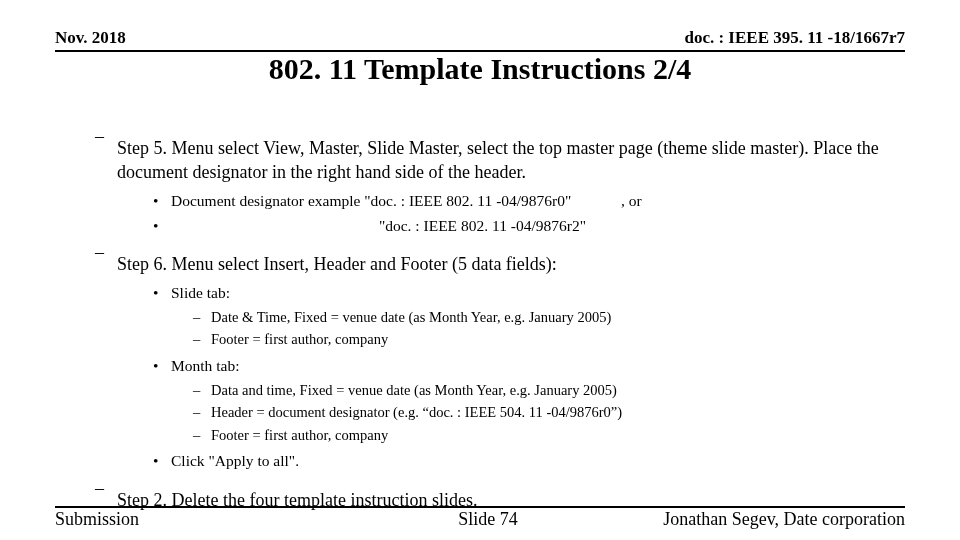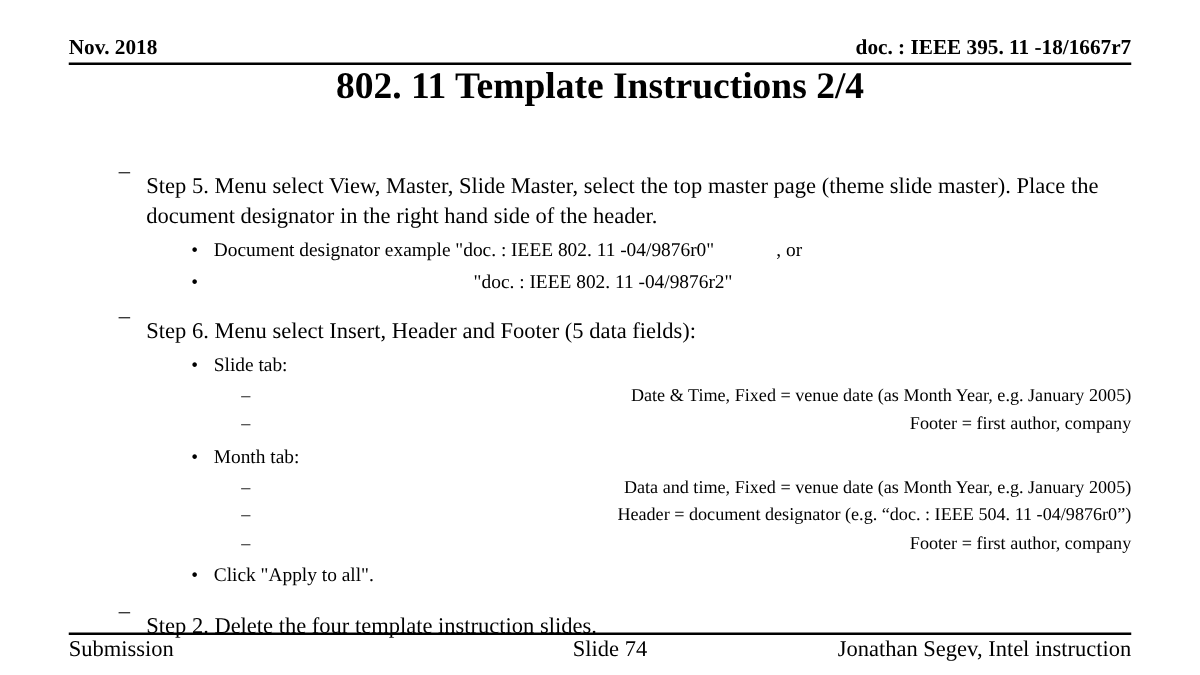--- a/index.html
+++ b/index.html
@@ -13,21 +13,21 @@
   .step .txt { flex: 1; margin-top: 12px; }
   .sub1 { padding-left: 58px; font-size: 15.5px; }
   .sub1 .row { display: flex; margin-bottom: 4px; }
   .sub1 .bul { width: 18px; flex-shrink: 0; }
   .sub1 .txt { flex: 1; }
   .designator-line { display: flex; }
   .designator-line .filler { display: inline-block; }
   .sub2 { padding-left: 98px; font-size: 14.5px; }
   .sub2 .row { display: flex; margin-bottom: 3px; }
   .sub2 .dash { width: 18px; flex-shrink: 0; }
-  .sub2 .txt { flex: 1; text-align: right; }
+  .sub2 .txt { flex: 1; }
   .footer-row { position: absolute; left: 55px; right: 55px; bottom: 10px; border-top: 2px solid #000; display: flex; justify-content: space-between; font-size: 18px; padding-top: 1px; }
   .footer-row .center { position: absolute; left: 16px; right: 0; text-align: center; }
   .footer-row .left, .footer-row .right { position: relative; z-index: 1; }
 </style>
 </head>
 <body>
 
 <div class="slide">
 
   <div class="header-row">
@@ -115,16 +115,16 @@
     <div class="step">
       <span class="dash">–</span>
       <span class="txt">Step 2. Delete the four template instruction slides.</span>
     </div>
 
   </div>
 
   <div class="footer-row">
     <span class="left">Submission</span>
     <span class="center">Slide 74</span>
-    <span class="right">Jonathan Segev, Intel instruction</span>
+    <span class="right">Jonathan Segev, Date corporation</span>
   </div>
 
 </div>
 
 </body></html>

